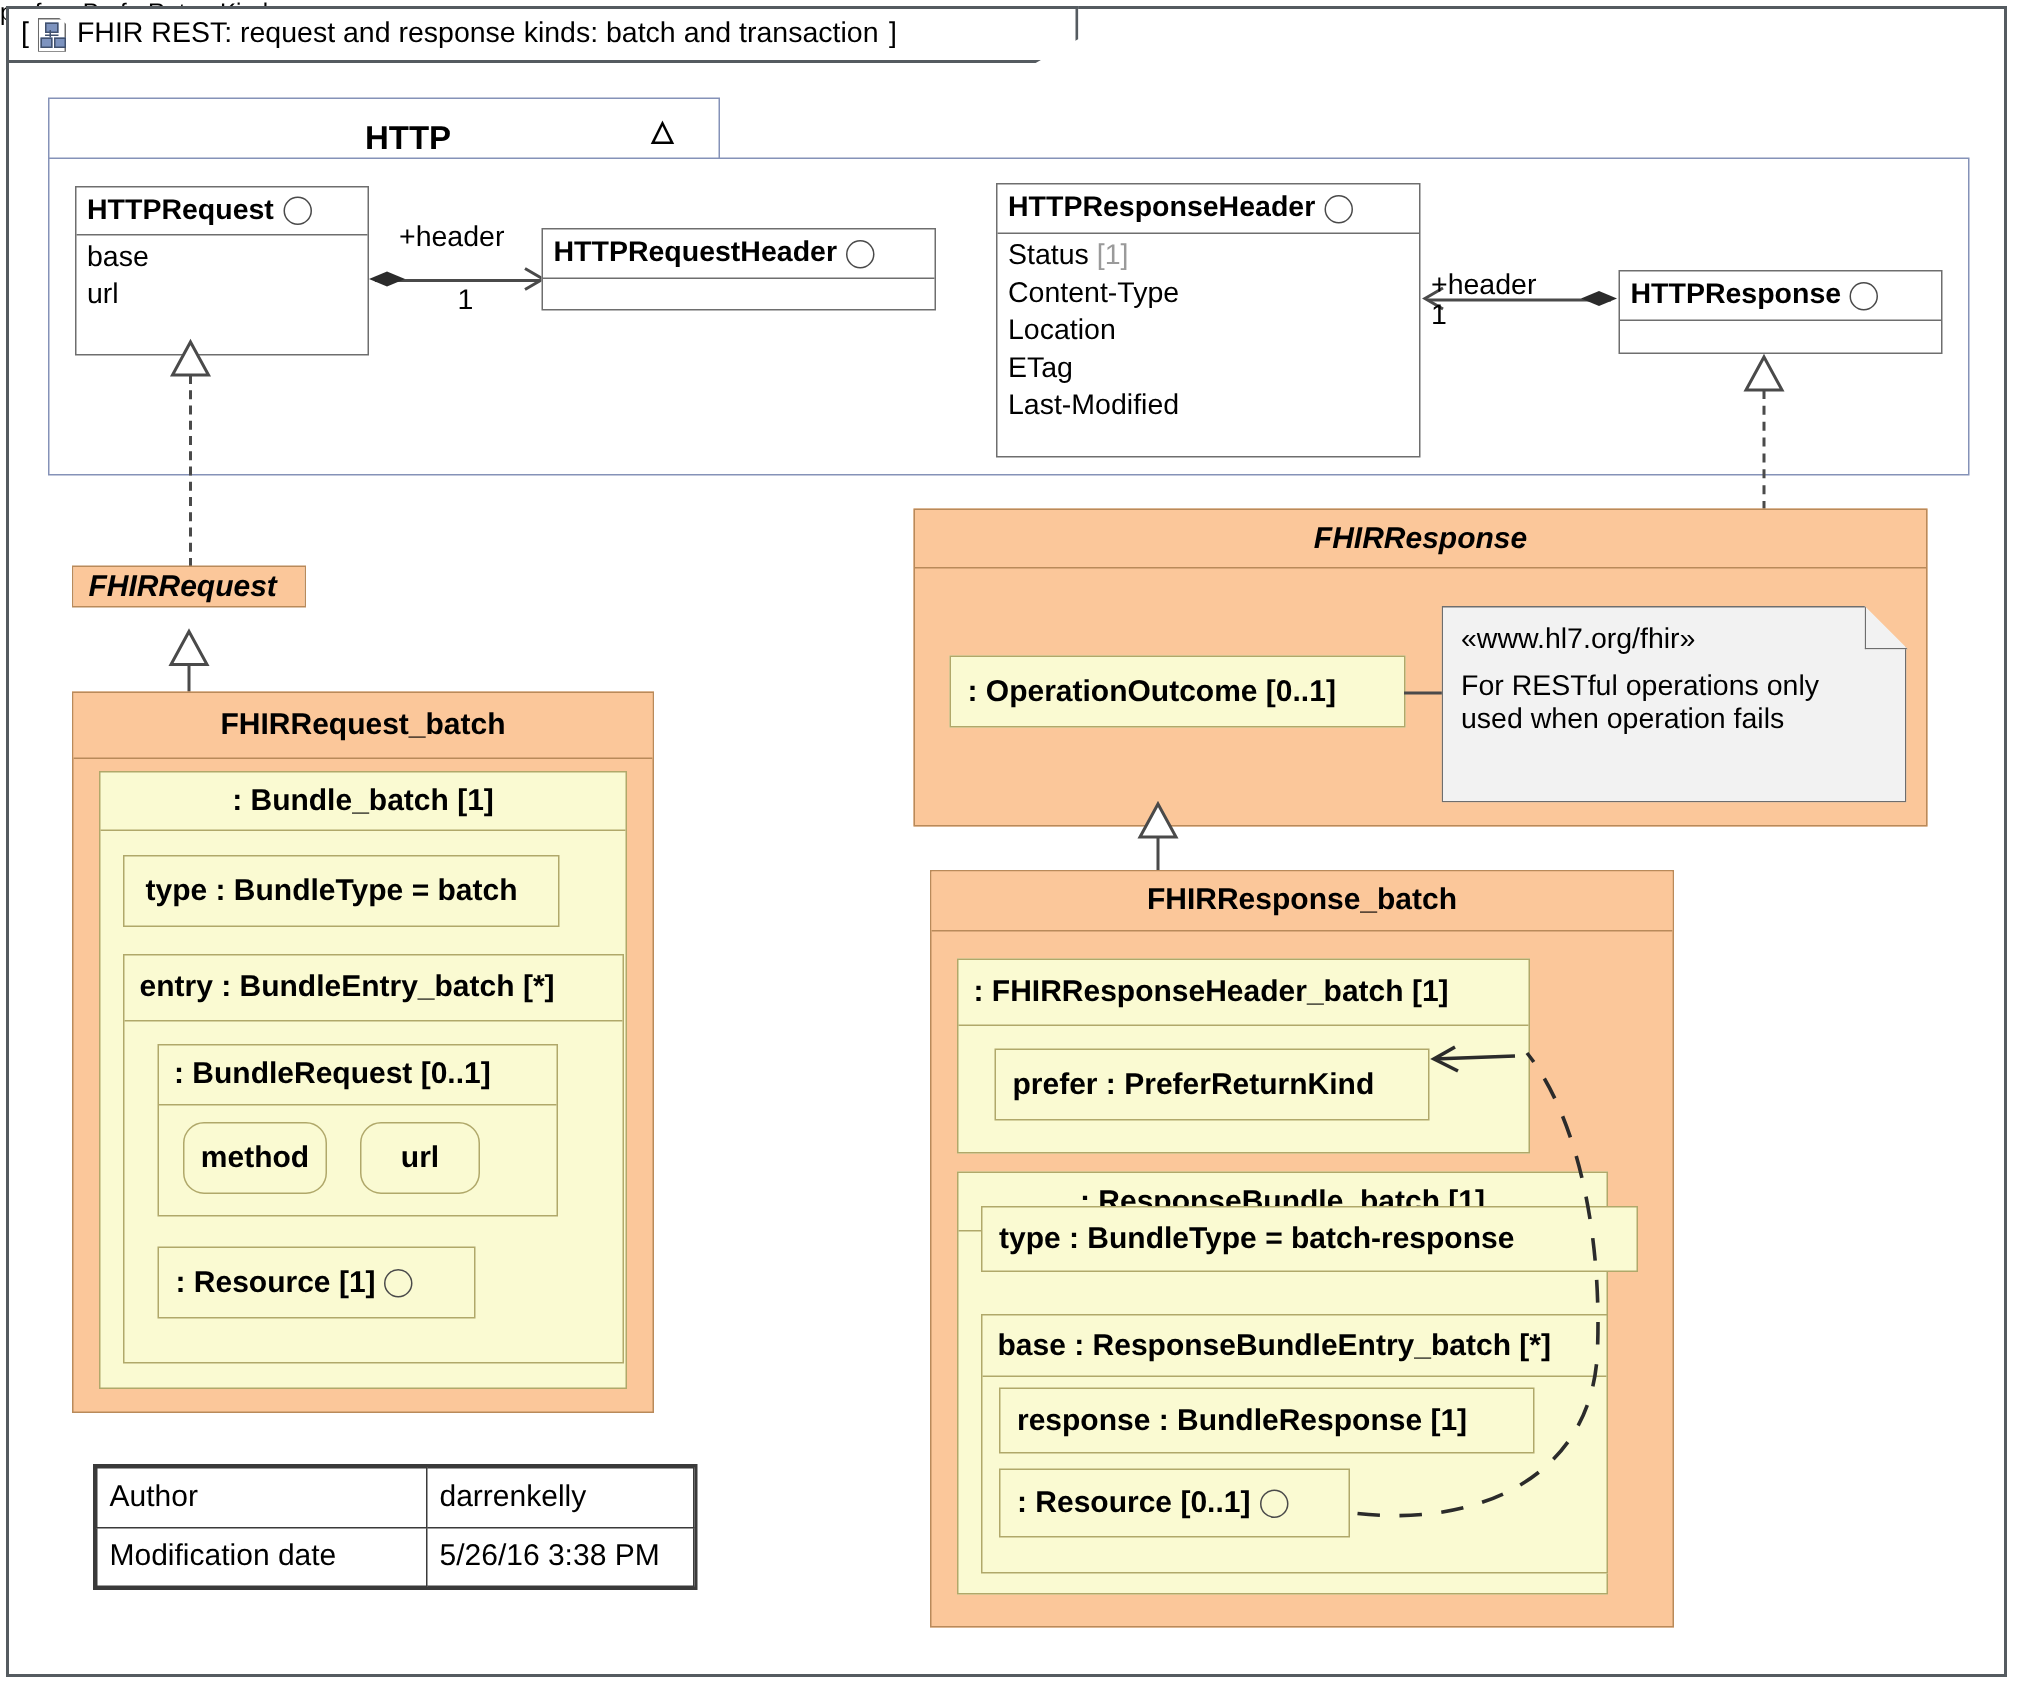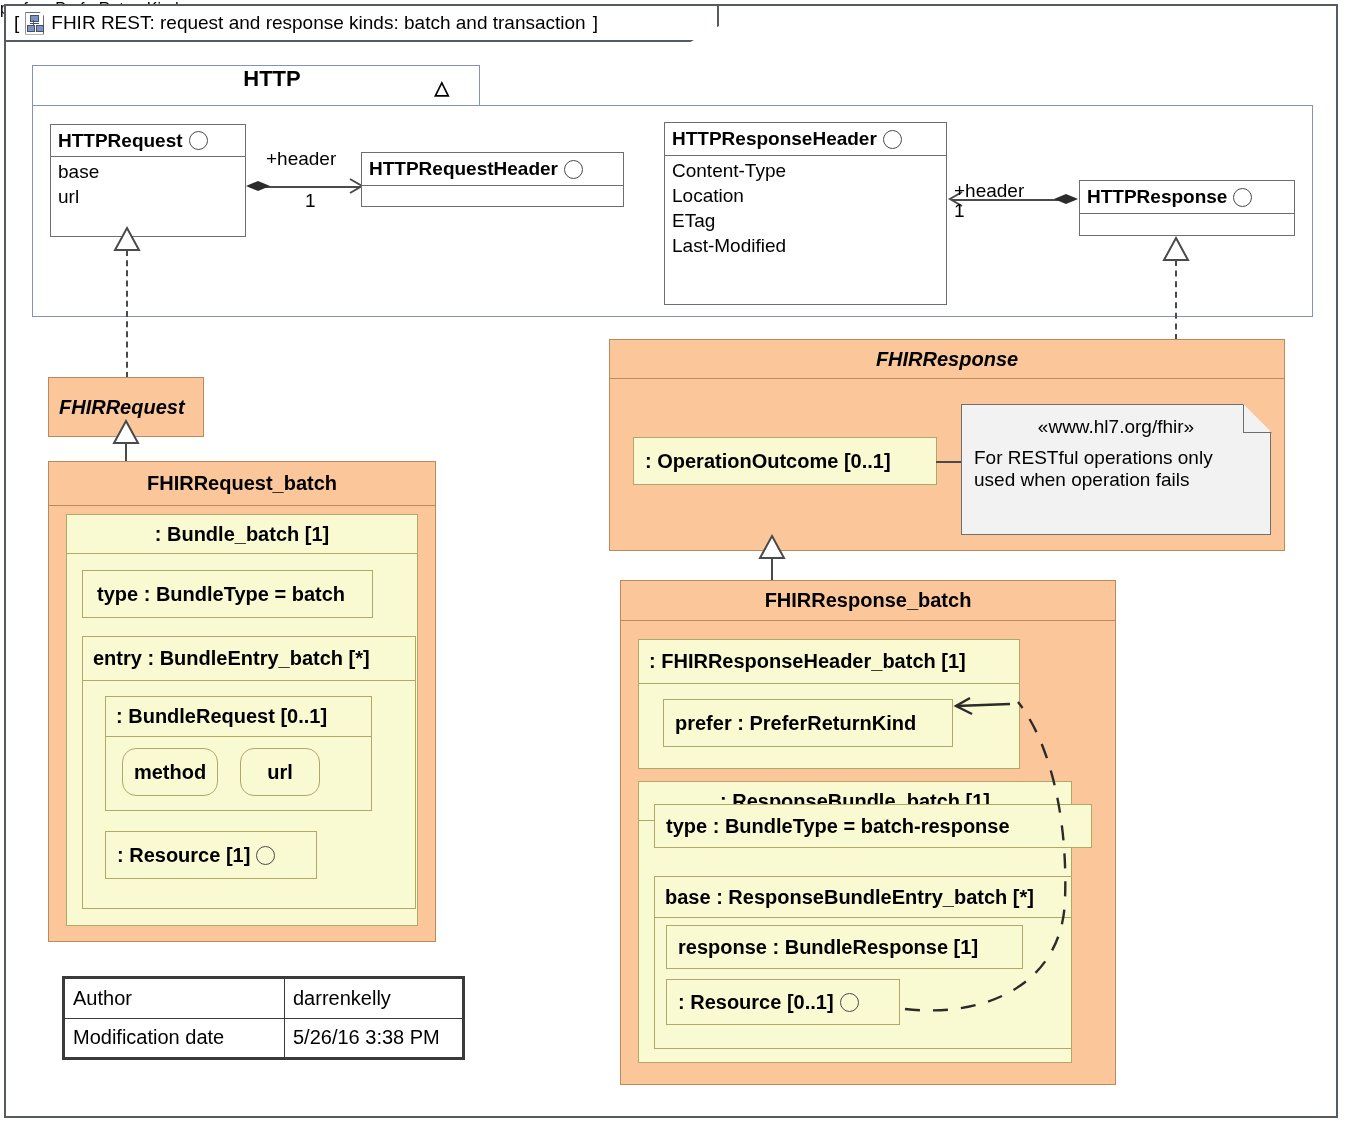--- a/index.html
+++ b/index.html
@@ -20,21 +20,21 @@
         clip-path:polygon(0 0,72% 0,100% 20%,100% 100%,0 100%);}
   .doc-icon .n1{position:absolute;left:5px;top:3px;width:7px;height:5px;background:#7d93bf;border:1px solid #41516e;}
   .doc-icon .n2{position:absolute;left:2px;top:13px;width:6px;height:5px;background:#7d93bf;border:1px solid #41516e;}
   .doc-icon .n3{position:absolute;left:11px;top:13px;width:6px;height:5px;background:#7d93bf;border:1px solid #41516e;}
   .doc-icon .st{position:absolute;left:8px;top:8px;width:1px;height:5px;background:#41516e;}
   .doc-icon .sh{position:absolute;left:5px;top:11px;width:9px;height:1px;background:#41516e;}
 
   
   .pkg{position:absolute;border:1px solid #8592b8;box-sizing:border-box;background:#fff;}
   .pkg-tabhdr{position:absolute;border:1px solid #8592b8;box-sizing:border-box;background:#fff;
-        display:flex;align-items:flex-start;justify-content:center;font-weight:bold;font-size:22px;padding-left:32px;}
+        display:flex;align-items:flex-end;justify-content:center;font-weight:bold;font-size:22px;padding-left:32px;}
   .pkg-tri{position:absolute;font-size:19px;line-height:1;color:#000;}
 
   .cls{position:absolute;box-sizing:border-box;border:1px solid #6e6e6e;background:#fff;}
   .cls-hdr{border-bottom:1px solid #6e6e6e;box-sizing:border-box;
         display:flex;align-items:center;padding-left:7px;font-weight:bold;font-size:19px;
         position:relative;}
   .cls-body{box-sizing:border-box;padding:2px 0 0 7px;font-size:19px;line-height:25px;}
   .circ{display:inline-block;width:17px;height:17px;border:1.6px solid #4a4a4a;border-radius:50%;
         vertical-align:middle;margin-left:6px;background:transparent;flex:0 0 auto;}
   .gray{color:#9a9a9a;}
@@ -50,21 +50,21 @@
   .lbl{position:absolute;box-sizing:border-box;background:#fafad2;border:1px solid #b0a86a;
         display:flex;align-items:center;padding-left:11px;font-weight:bold;font-size:20px;color:#000;}
   .lbl.ctr{justify-content:center;padding-left:0;border-radius:14px;}
 
   .italic{font-style:italic;}
 
   
   .note{position:absolute;box-sizing:border-box;background:#f2f2f2;border:1px solid #6e6e6e;
         clip-path:polygon(0 0, calc(100% - 28px) 0, 100% 28px, 100% 100%, 0 100%);
         font-size:19px;color:#000;padding:11px 12px 0 12px;text-align:left;}
-  .note .stereo{text-align:center;margin-bottom:9px;}
+  .note .stereo{margin-bottom:9px;}
   .note-fold{position:absolute;width:28px;height:28px;
         border-left:1px solid #6e6e6e;border-bottom:1px solid #6e6e6e;background:#f2f2f2;
         clip-path:polygon(0 0,100% 100%,0 100%);}
 
   
   .meta{position:absolute;border:2px solid #3a3a3a;box-sizing:border-box;background:#fff;}
   .meta table{border-collapse:collapse;width:100%;height:100%;}
   .meta td{border:1px solid #3a3a3a;font-size:20px;padding:2px 8px;white-space:nowrap;}
 
   
@@ -134,20 +134,24 @@
     <div class="cls-body"></div>
   </div>
 
   
   <div class="cls" style="left:664px;top:122px;width:283px;height:183px;">
     <div class="cls-hdr" style="height:33px;">
       <span>HTTPResponseHeader</span>
       <span class="circ"></span>
     </div>
     <div class="cls-body">
+      <div>
+        <span>Status</span>
+        <span class="gray">[1]</span>
+      </div>
       <div>Content-Type</div>
       <div>Location</div>
       <div>ETag</div>
       <div>Last-Modified</div>
     </div>
   </div>
 
   
   <div class="ln hln" style="left:952px;top:199px;width:122px;"></div>
   <svg class="ov">
@@ -166,21 +170,21 @@
     <div class="cls-body"></div>
   </div>
 
   
   <svg class="ov">
     <polygon points="127,228 139,250 115,250" fill="#fff" stroke="#4a4a4a" stroke-width="2"></polygon>
   </svg>
   <div class="dsh-v" style="left:126px;top:250px;height:128px;"></div>
 
   
-  <div class="or" style="left:48px;top:377px;width:156px;height:60px;">
+  <div class="or" style="left:48px;top:377px;width:156px;height:28px;">
     <div class="or-hdr italic" style="height:100%;border-bottom:none;justify-content:flex-start;padding-left:10px;">FHIRRequest</div>
   </div>
 
   
   <svg class="ov">
     <polygon points="126,421 138,443 114,443" fill="#fff" stroke="#4a4a4a" stroke-width="2"></polygon>
   </svg>
   <div class="ln vln" style="left:125px;top:443px;height:22px;"></div>
 
   

